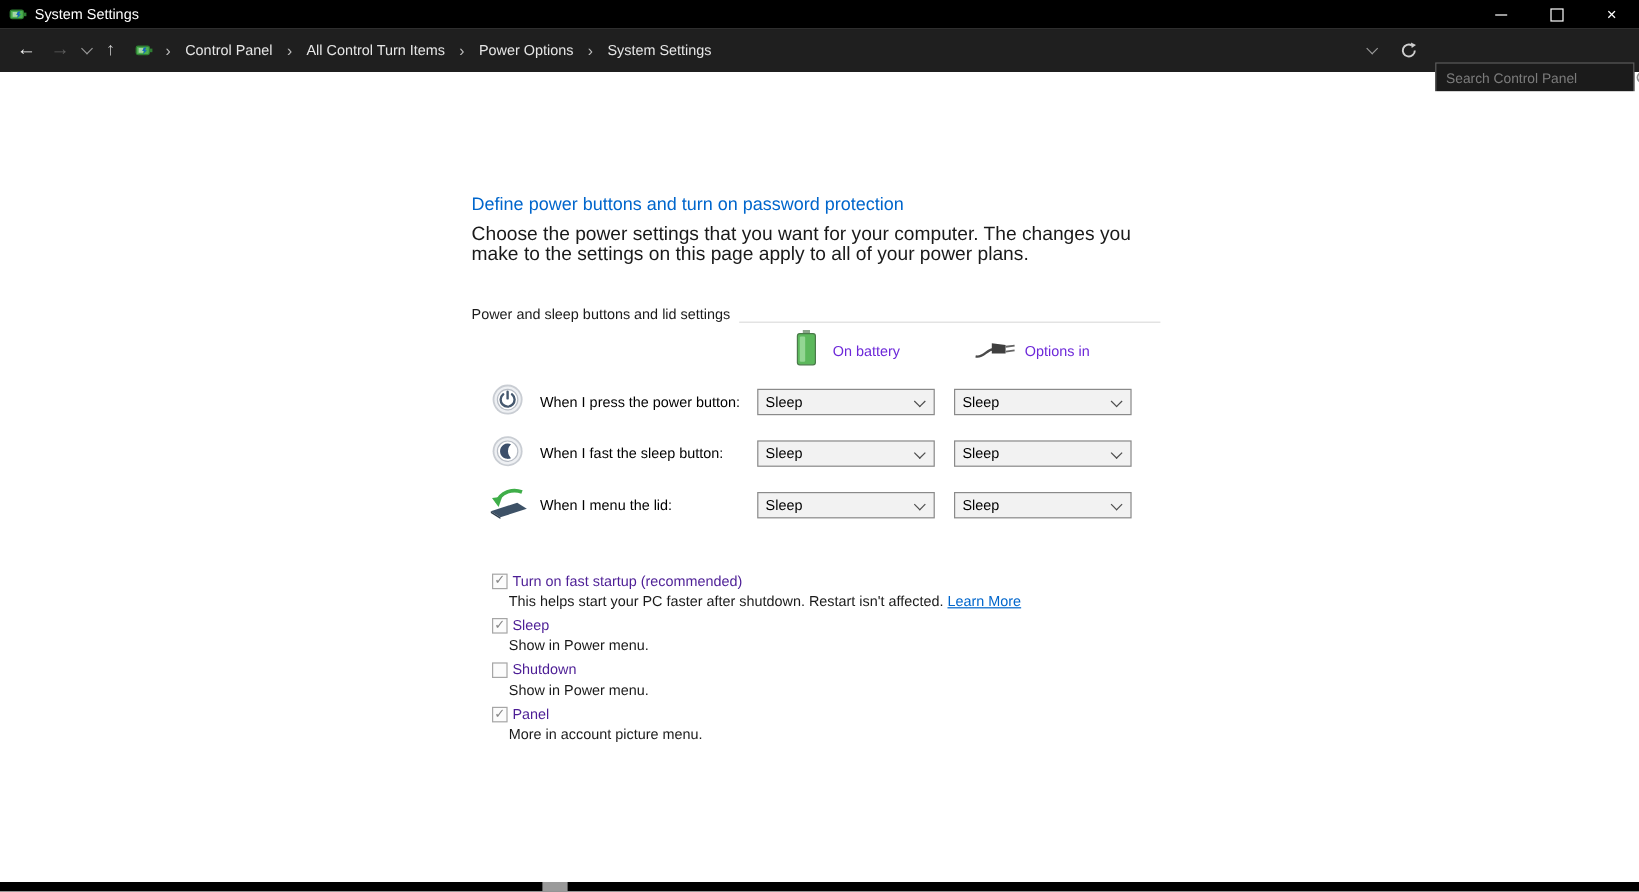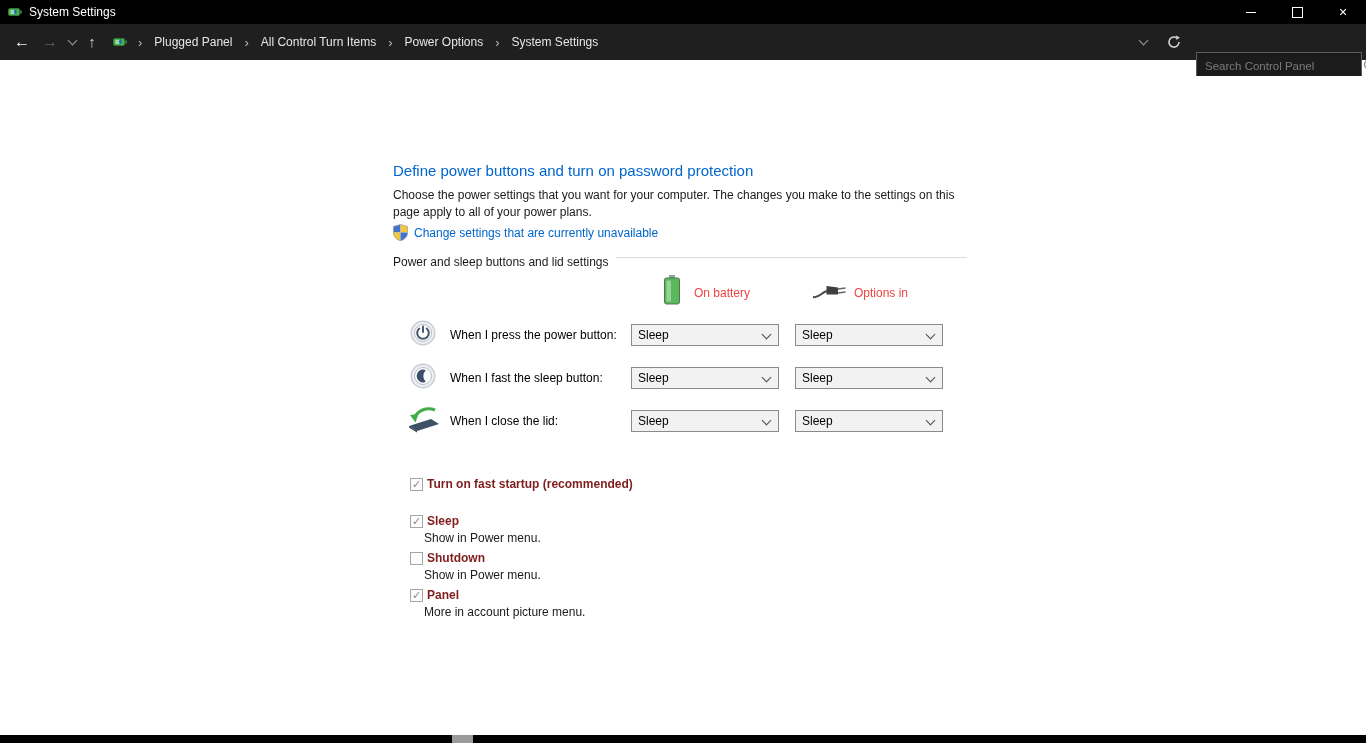--- a/index.html
+++ b/index.html
@@ -29,31 +29,31 @@
   .crumb{cursor:default;padding:2px 2px}
   .crumb-sep{color:#bdbdbd;font-size:13px}
   .searchbox{position:absolute;left:1196px;top:28px;width:166px;height:27px;border:1px solid #5c5c5c;background:#1b1b1b;display:flex;align-items:center;box-sizing:border-box}
   .searchbox input{flex:1;border:0;outline:0;background:transparent;color:#cccccc;font-size:11.5px;padding:0 4px 0 8px;font-family:inherit}
   .searchbox input::placeholder{color:#7c7c7c}
   .search-icon{margin-right:7px;display:flex}
 
   
   .content{position:absolute;left:0;top:76px;width:1366px;height:675px;background:#fff}
   .h1{position:absolute;left:393px;top:86px;font-size:15px;color:#0066cc;font-weight:400}
-  .intro{position:absolute;left:393px;top:111px;width:572px;font-size:12px;line-height:17px;color:#1a1a1a}
+  .intro{position:absolute;left:393px;top:111px;width:572px;font-size:16px;line-height:17px;color:#1a1a1a}
   .admin-row{position:absolute;left:393px;top:148px;display:flex;align-items:center;gap:6px}
   .link{color:#0066cc;font-size:12px;text-decoration:none;cursor:pointer}
-  .sec-head{position:absolute;left:393px;width:574px;display:flex;align-items:flex-start;font-size:12px;color:#1a1a1a}
+  .sec-head{position:absolute;left:393px;width:574px;display:flex;align-items:flex-end;font-size:12px;color:#1a1a1a}
   .sec-line{flex:1;border-top:1px solid #dcdcdc;margin-left:8px;margin-top:2px}
-  .col-label{position:absolute;font-size:12px;color:#ef4444}
+  .col-label{position:absolute;font-size:12px;color:#6d28d9}
   .row-label{position:absolute;font-size:12px;color:#000;line-height:22px}
   .combo{position:absolute;width:148px;height:22px;box-sizing:border-box;border:1px solid #8a8a8a;background:#f2f2f2;font-size:12px;color:#000;line-height:20px;padding-left:6px;cursor:default}
   .combo-arrow{position:absolute;right:8px;top:6px;width:6px;height:6px;border-right:1px solid #4d4d4d;border-bottom:1px solid #4d4d4d;transform:rotate(45deg)}
   .cb{position:absolute;width:13px;height:13px;box-sizing:border-box;border:1px solid #a6a6a6;background:#fcfcfc;font-size:11px;line-height:11px;text-align:center;color:#878787;cursor:default}
-  .cb-label{position:absolute;font-size:12px;font-weight:bold;color:#7f1d1d}
+  .cb-label{position:absolute;font-size:12px;font-weight:normal;color:#4c1d95}
   .cb-desc{position:absolute;font-size:12px;color:#1a1a1a}
   .cb-desc .link{text-decoration:underline}
 
   
   .bottombar{position:absolute;left:0;top:735px;width:1366px;height:8px;background:#000}
   .bottom-notch{position:absolute;left:452px;top:0;width:21px;height:8px;background:#9a9a9a}
 </style>
 </head>
 <body>
 
@@ -97,21 +97,21 @@
     <div class="crumbs">
       <span style="display:flex">
         <svg width="16" height="16" viewBox="0 0 16 16">
           <rect x="1.5" y="4.5" width="11" height="7" rx="1.5" fill="#4caf50" stroke="#2e7d32" stroke-width="1"></rect>
           <rect x="13" y="6.5" width="2" height="3" fill="#2e7d32"></rect>
           <rect x="3.5" y="6" width="4" height="4" fill="#a5d6a7"></rect>
           <path d="M8 5.5 L6.5 8.5 L8.2 8.5 L7 11.5 L10.5 7.8 L8.8 7.8 L10 5.5 Z" fill="#1565c0"></path>
         </svg>
       </span>
       <span class="crumb-sep">›</span>
-      <span class="crumb">Plugged Panel</span>
+      <span class="crumb">Control Panel</span>
       <span class="crumb-sep">›</span>
       <span class="crumb">All Control Turn Items</span>
       <span class="crumb-sep">›</span>
       <span class="crumb">Power Options</span>
       <span class="crumb-sep">›</span>
       <span class="crumb">System Settings</span>
     </div>
 
     <div class="nav-btn" style="left:1132px;width:22px">
       <span class="vchev"></span>
@@ -134,39 +134,20 @@
         </svg>
       </span>
     </div>
   </div>
 
   <div class="content">
 
     <div class="h1">Define power buttons and turn on password protection</div>
     <div class="intro">Choose the power settings that you want for your computer. The changes you make to the settings on this page apply to all of your power plans.</div>
 
-    <div class="admin-row">
-      <span style="display:flex">
-        <svg width="15" height="17" viewBox="0 0 15 17">
-          <defs>
-              <clipPath id="shieldclip">
-                <path d="M7.5 0.5 L14.5 2.5 V8.5 C14.5 12.8 11.6 15.6 7.5 16.7 C3.4 15.6 0.5 12.8 0.5 8.5 V2.5 Z"></path>
-              </clipPath>
-            </defs>
-          <g clip-path="url(#shieldclip)">
-            <rect x="0" y="0" width="7.5" height="8.5" fill="#3f74d1"></rect>
-            <rect x="7.5" y="0" width="7.5" height="8.5" fill="#f3c83e"></rect>
-            <rect x="0" y="8.5" width="7.5" height="8.5" fill="#f3c83e"></rect>
-            <rect x="7.5" y="8.5" width="7.5" height="8.5" fill="#3f74d1"></rect>
-          </g>
-          <path d="M7.5 0.5 L14.5 2.5 V8.5 C14.5 12.8 11.6 15.6 7.5 16.7 C3.4 15.6 0.5 12.8 0.5 8.5 V2.5 Z" fill="none" stroke="#8a8a8a" stroke-width="0.6"></path>
-        </svg>
-      </span>
-      <a class="link">Change settings that are currently unavailable</a>
-    </div>
 
     <div class="sec-head" style="top:179px">
       <span>Power and sleep buttons and lid settings</span>
       <span class="sec-line"></span>
     </div>
 
     <span class="abs" style="left:663px;top:199px">
       <svg width="18" height="30" viewBox="0 0 18 30">
         <rect x="6" y="0" width="6" height="3.5" fill="#8aa58a"></rect>
         <rect x="1.5" y="3" width="15" height="26" rx="2" fill="#5cb85c" stroke="#4a7a4a" stroke-width="1"></rect>
@@ -223,33 +204,37 @@
     </div>
 
     <span class="abs" style="left:406px;top:330px">
       <svg width="36" height="27" viewBox="0 0 36 27">
         <path d="M3 20 L25 13 L33 18 L11 25 Z" fill="#3d5166"></path>
         <path d="M3 20 L11 25 L11 26.5 L3 21.5 Z" fill="#2c3c4c"></path>
         <path d="M29 4 C21 1 11 4 8 13" fill="none" stroke="#3fae49" stroke-width="3"></path>
         <path d="M4 9 L9.5 16.5 L12.5 8 Z" fill="#3fae49"></path>
       </svg>
     </span>
-    <span class="row-label" style="left:450px;top:334px">When I close the lid:</span>
+    <span class="row-label" style="left:450px;top:334px">When I menu the lid:</span>
     <div class="combo" style="left:631px;top:334px">
       <span>Sleep</span>
       <span class="combo-arrow"></span>
     </div>
     <div class="combo" style="left:795px;top:334px">
       <span>Sleep</span>
       <span class="combo-arrow"></span>
     </div>
 
 
     <span class="cb" style="left:410px;top:402px">✓</span>
     <span class="cb-label" style="left:427px;top:401px">Turn on fast startup (recommended)</span>
+    <span class="cb-desc" style="left:424px;top:418px">
+      <span>This helps start your PC faster after shutdown. Restart isn't affected.</span>
+      <a class="link">Learn More</a>
+    </span>
 
     <span class="cb" style="left:410px;top:439px">✓</span>
     <span class="cb-label" style="left:427px;top:438px">Sleep</span>
     <span class="cb-desc" style="left:424px;top:455px">Show in Power menu.</span>
 
     <span class="cb" style="left:410px;top:476px"></span>
     <span class="cb-label" style="left:427px;top:475px">Shutdown</span>
     <span class="cb-desc" style="left:424px;top:492px">Show in Power menu.</span>
 
     <span class="cb" style="left:410px;top:513px">✓</span>

